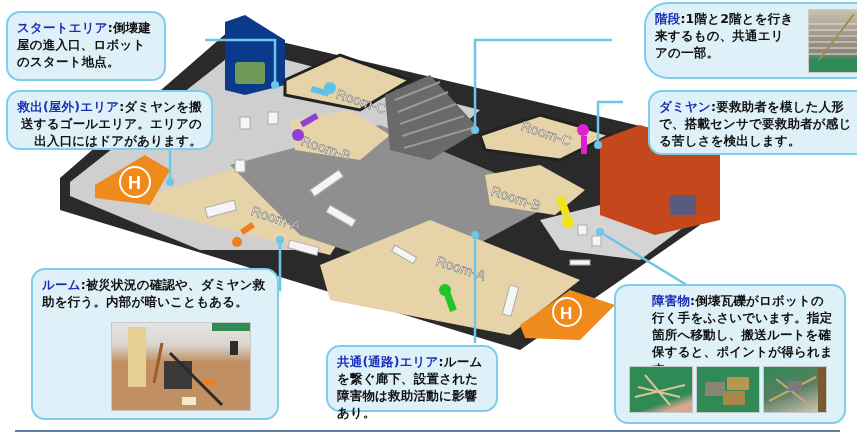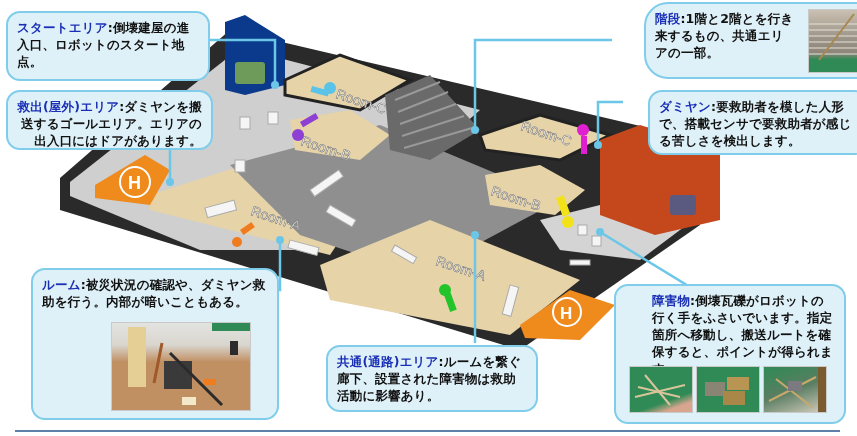--- a/index.html
+++ b/index.html
@@ -120,21 +120,21 @@
     <circle cx="598" cy="145" r="4" fill="#6cc6e8" stroke="none"></circle>
     <polyline points="250,290 280,290 280,240"></polyline>
     <circle cx="280" cy="240" r="4" fill="#6cc6e8" stroke="none"></circle>
     <polyline points="475,343 475,235"></polyline>
     <circle cx="475" cy="235" r="4" fill="#6cc6e8" stroke="none"></circle>
     <polyline points="690,287 600,232"></polyline>
     <circle cx="600" cy="232" r="4" fill="#6cc6e8" stroke="none"></circle>
   </g>
 </svg>
 
-<div class="callout" style="left:6px;top:11px;width:204px;height:70px;">
+<div class="callout" style="left:6px;top:11px;width:160px;height:70px;">
   <span class="term">スタートエリア</span><span>:</span><span>倒壊建屋の進入口、ロボットのスタート地点。</span>
 </div>
 
 <div class="callout" style="left:6px;top:90px;width:207px;height:60px;text-align:right;">
   <span class="term">救出(屋外)エリア</span><span>:</span><span>ダミヤンを搬送するゴールエリア。エリアの出入口にはドアがあります。</span>
 </div>
 
 <div class="callout" style="left:644px;top:2px;width:240px;height:77px;border-radius:24px;">
   <div style="width:140px;">
     <span class="term">階段</span><span>:</span><span>1階と2階とを行き来するもの、共通エリアの一部。</span>
@@ -168,21 +168,21 @@
       <line x1="58" y1="30" x2="110" y2="82" stroke="#2b2b2b" stroke-width="3"></line>
       <line x1="50" y1="20" x2="42" y2="60" stroke="#a05a2a" stroke-width="3"></line>
       <rect x="118" y="18" width="8" height="14" fill="#2b2b2b"></rect>
       <rect x="92" y="56" width="12" height="6" fill="#ef7d1f"></rect>
       <rect x="70" y="74" width="14" height="8" fill="#f2e9c8"></rect>
       <rect x="100" y="0" width="38" height="8" fill="#2f8a55"></rect>
     </svg>
   </div>
 </div>
 
-<div class="callout" style="left:326px;top:345px;width:212px;height:67px;">
+<div class="callout" style="left:326px;top:345px;width:172px;height:67px;">
   <span class="term">共通(通路)エリア</span><span>:</span><span>ルームを繋ぐ廊下、設置された障害物は救助活動に影響あり。</span>
 </div>
 
 <div class="callout" style="left:614px;top:284px;width:232px;height:140px;padding-left:36px;">
   <span class="term">障害物</span><span>:</span><span>倒壊瓦礫がロボットの行く手をふさいでいます。指定箇所へ移動し、搬送ルートを確保すると、ポイントが得られます。</span>
   <div class="photo" style="left:13px;top:80px;width:62px;height:45px;background:linear-gradient(160deg,#2f8a55 0%,#2f8a55 70%,#d8a58e 85%);">
     <svg width="62" height="45">
         <g stroke="#d8c49a" stroke-width="2">
           <line x1="5" y1="30" x2="55" y2="18"></line>
           <line x1="15" y1="8" x2="40" y2="38"></line>

